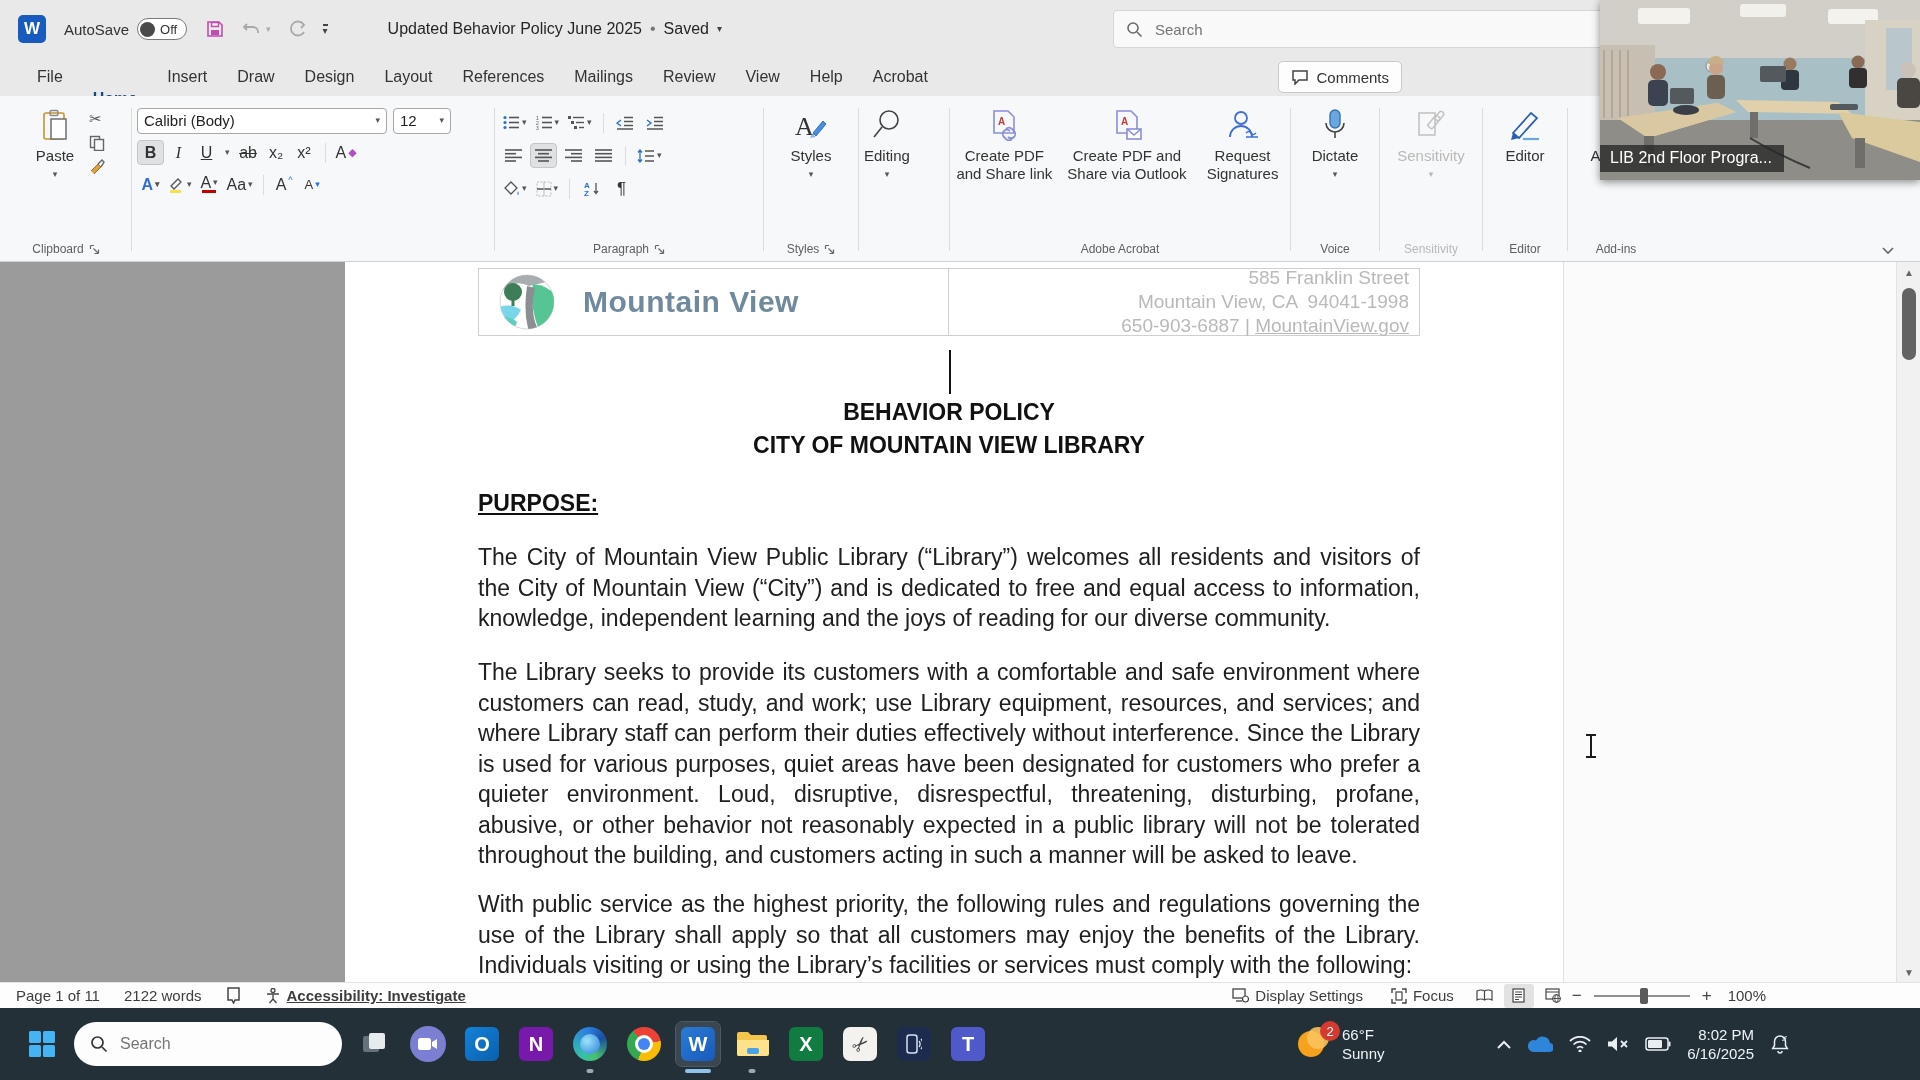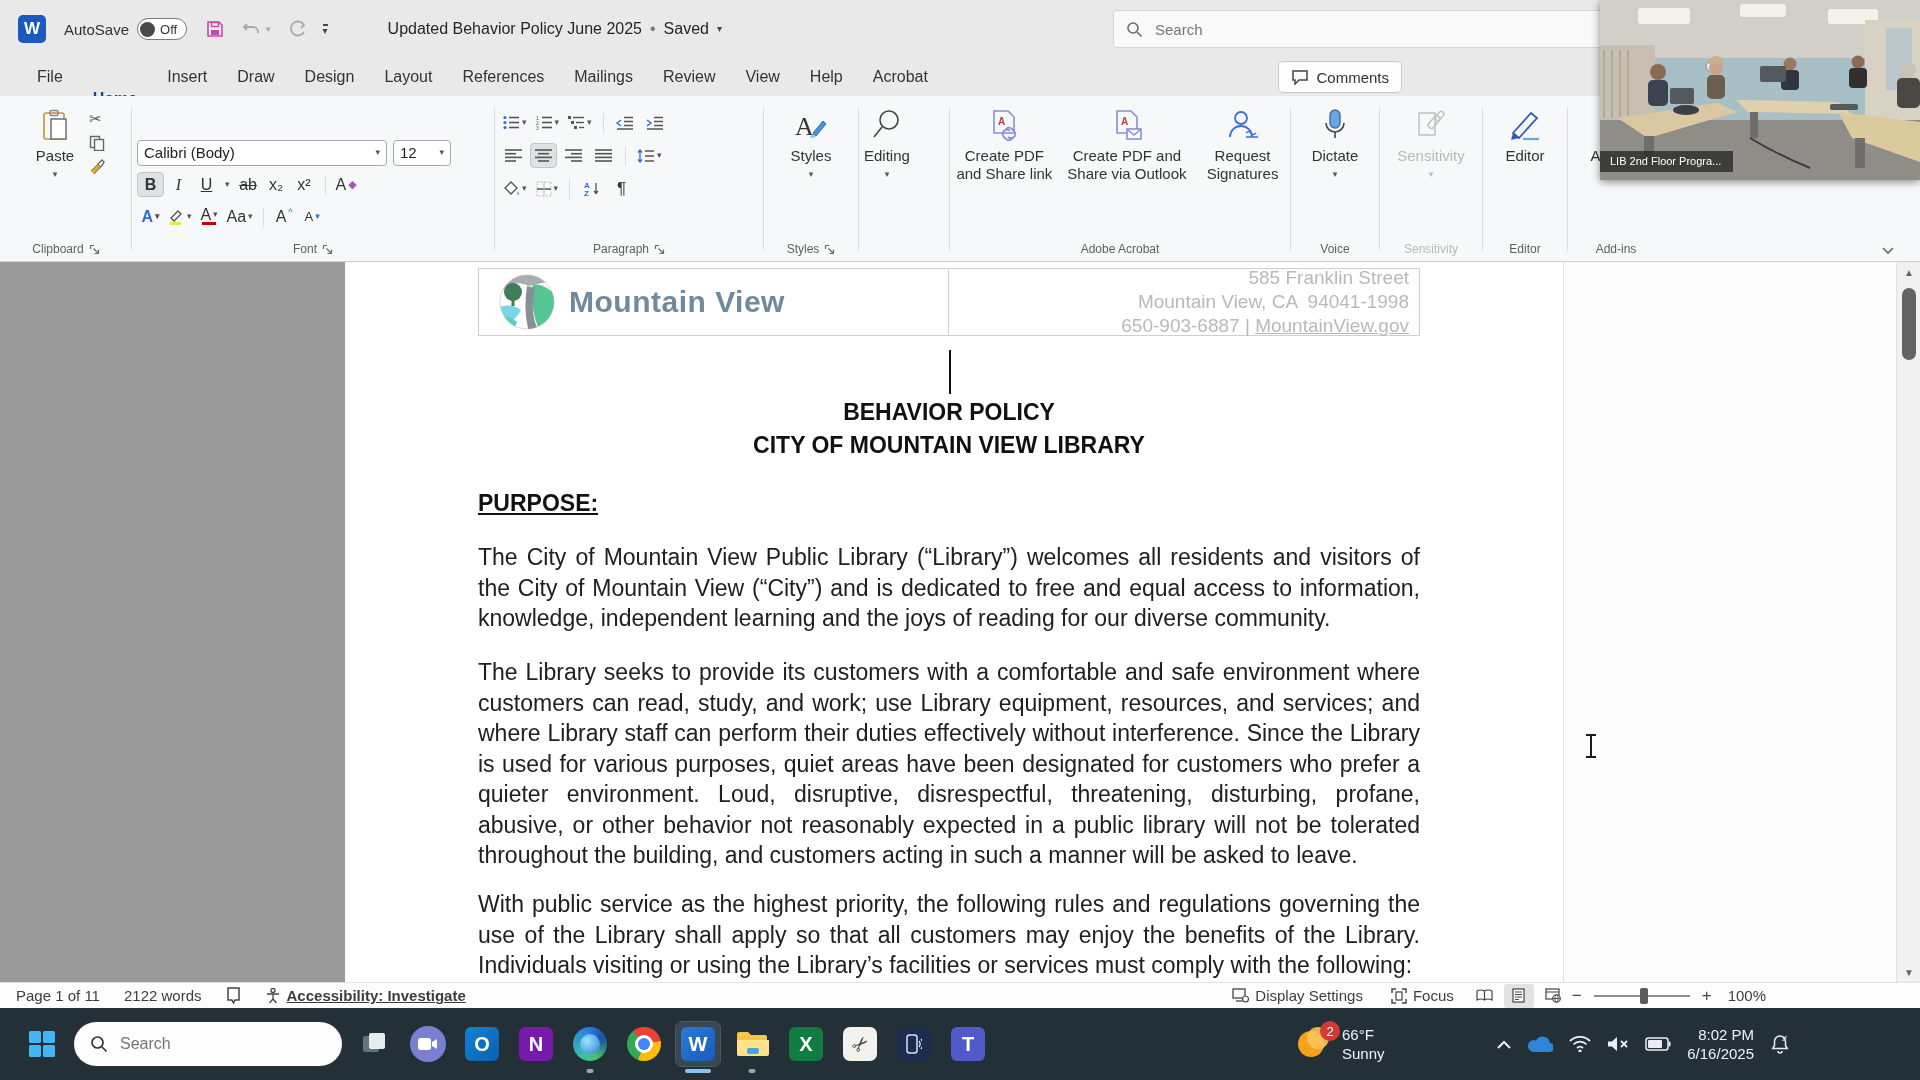--- a/index.html
+++ b/index.html
@@ -49,21 +49,21 @@
   .frow{display:flex;align-items:center;height:29px;gap:1px;}
   .combo{background:#fff;border:1px solid #a8a8a8;border-radius:4px;height:26px;display:flex;
     align-items:center;font-size:15px;color:#222;padding:0 6px;justify-content:space-between;}
   .disabled, .disabled *{color:#b9b9b9 !important;}
   .launcher{width:11px;height:11px;}
   
   .canvas{position:absolute;top:262px;left:0;width:1920px;height:720px;background:#9b9b9b;overflow:hidden;}
   .right-shade{position:absolute;top:0;left:1563px;width:333px;height:720px;background:#fbfbfb;border-left:1px solid #e0e0e0;}
   .page{position:absolute;top:0;left:345px;width:1218px;height:720px;background:#ffffff;}
   .hdr-table{position:absolute;top:6px;left:133px;width:942px;height:68px;border:1px solid #cfcfcf;display:flex;}
-  .hdr-cell-l{width:50%;border-right:1px solid #cfcfcf;display:flex;align-items:center;gap:14px;padding-left:20px;}
+  .hdr-cell-l{width:50%;border-right:1px solid #cfcfcf;display:flex;align-items:center;gap:28px;padding-left:20px;}
   .hdr-cell-r{width:50%;display:flex;flex-direction:column;justify-content:center;align-items:flex-end;
     padding-right:10px;color:#b9b9b9;font-size:19px;line-height:24px;}
   .hdr-cell-r span{white-space:pre-wrap;}
   .mv-link{text-decoration:underline;}
   .logotype{font-size:30px;font-weight:bold;color:#6e8a9c;letter-spacing:.5px;}
   .caret{position:absolute;left:604px;top:88px;width:2px;height:44px;background:#111;}
   .doc-head{position:absolute;top:134px;left:133px;width:942px;text-align:center;font-weight:bold;
     font-size:23px;color:#111;line-height:33px;}
   .purpose{position:absolute;top:228px;left:133px;font-weight:bold;font-size:23px;color:#111;text-decoration:underline;}
   .dpara{position:absolute;left:133px;width:942px;font-size:23px;line-height:30.5px;color:#202020;
@@ -108,21 +108,21 @@
   .sun .c1{position:absolute;left:0;top:4px;width:26px;height:26px;border-radius:50%;background:#f6a21c;}
   .sun .c2{position:absolute;left:9px;top:0;width:22px;height:22px;border-radius:50%;background:#fbc35c;opacity:.9;}
   .badge{position:absolute;top:-6px;right:-8px;min-width:20px;height:20px;border-radius:10px;background:#d43a31;
     color:#fff;font-size:13px;display:flex;align-items:center;justify-content:center;padding:0 4px;}
   .wtxt{font-size:15px;line-height:19px;color:#f0f4f7;}
   .tray{position:absolute;right:130px;top:0;height:72px;display:flex;align-items:center;gap:16px;}
   .clock{text-align:right;font-size:15px;line-height:19px;color:#eef3f6;}
   
   .pip{position:absolute;top:0;left:1600px;width:320px;height:180px;background:#6d6d6d;z-index:50;
     overflow:hidden;box-shadow:0 2px 8px rgba(0,0,0,.45);}
-  .pip-label{position:absolute;left:0;bottom:8px;background:rgba(38,38,38,.78);color:#fff;font-size:11px;
+  .pip-label{position:absolute;left:0;bottom:8px;background:rgba(38,38,38,.78);color:#fff;font-size:16px;
     padding:4px 12px 5px 10px;white-space:nowrap;}
   svg{display:block;}
 </style>
 </head>
 <body>
 
 <div class="screen">
 
   <div class="titlebar">
     <div class="word-logo">W</div>
@@ -229,21 +229,21 @@
         <span>Clipboard</span>
         <svg class="launcher" viewBox="0 0 11 11">
             <path d="M9.5 9.5 H5.5 M9.5 9.5 V5.5 M9.5 9.5 L4.5 4.5 M1.5 1.5 H5 M1.5 1.5 V5" fill="none" stroke="#666" stroke-width="1.2"></path>
           </svg>
       </div>
     </div>
     <div class="vdiv"></div>
 
     <div class="rgroup" style="width:352px;">
       <div class="rg-body" style="flex-direction:column;padding-top:6px;">
-        <div class="frow" style="gap:6px;margin-top:32px;">
+        <div class="frow" style="gap:6px;">
           <div class="combo" style="width:250px;">
             <span>Calibri (Body)</span>
             <span class="chev">▾</span>
           </div>
           <div class="combo" style="width:58px;">
             <span>12</span>
             <span class="chev">▾</span>
           </div>
         </div>
         <div class="frow" style="margin-top:3px;">
@@ -286,26 +286,20 @@
           <span style="width:1px;height:20px;background:#dcdcdc;margin:0 6px;"></span>
           <span class="sbtn">
             <span>A</span>
               <span style="font-size:9px;color:#2e6fd0;margin-top:-10px;">^</span>
           </span>
           <span class="sbtn" style="font-size:13px;">
             <span>A</span>
               <span class="chev" style="color:#2e6fd0;">▾</span>
           </span>
         </div>
-      </div>
-      <div class="rg-label">
-        <span>Font</span>
-        <svg class="launcher" viewBox="0 0 11 11">
-            <path d="M9.5 9.5 H5.5 M9.5 9.5 V5.5 M9.5 9.5 L4.5 4.5 M1.5 1.5 H5 M1.5 1.5 V5" fill="none" stroke="#666" stroke-width="1.2"></path>
-          </svg>
       </div>
     </div>
     <div class="vdiv"></div>
 
     <div class="rgroup" style="width:258px;">
       <div class="rg-body" style="flex-direction:column;padding-top:8px;">
         <div class="frow" style="gap:3px;">
           <span class="sbtn">
             <svg width="17" height="15" viewBox="0 0 17 15">
                 <circle cx="2" cy="2.5" r="1.6" fill="#2e6fd0"></circle>

